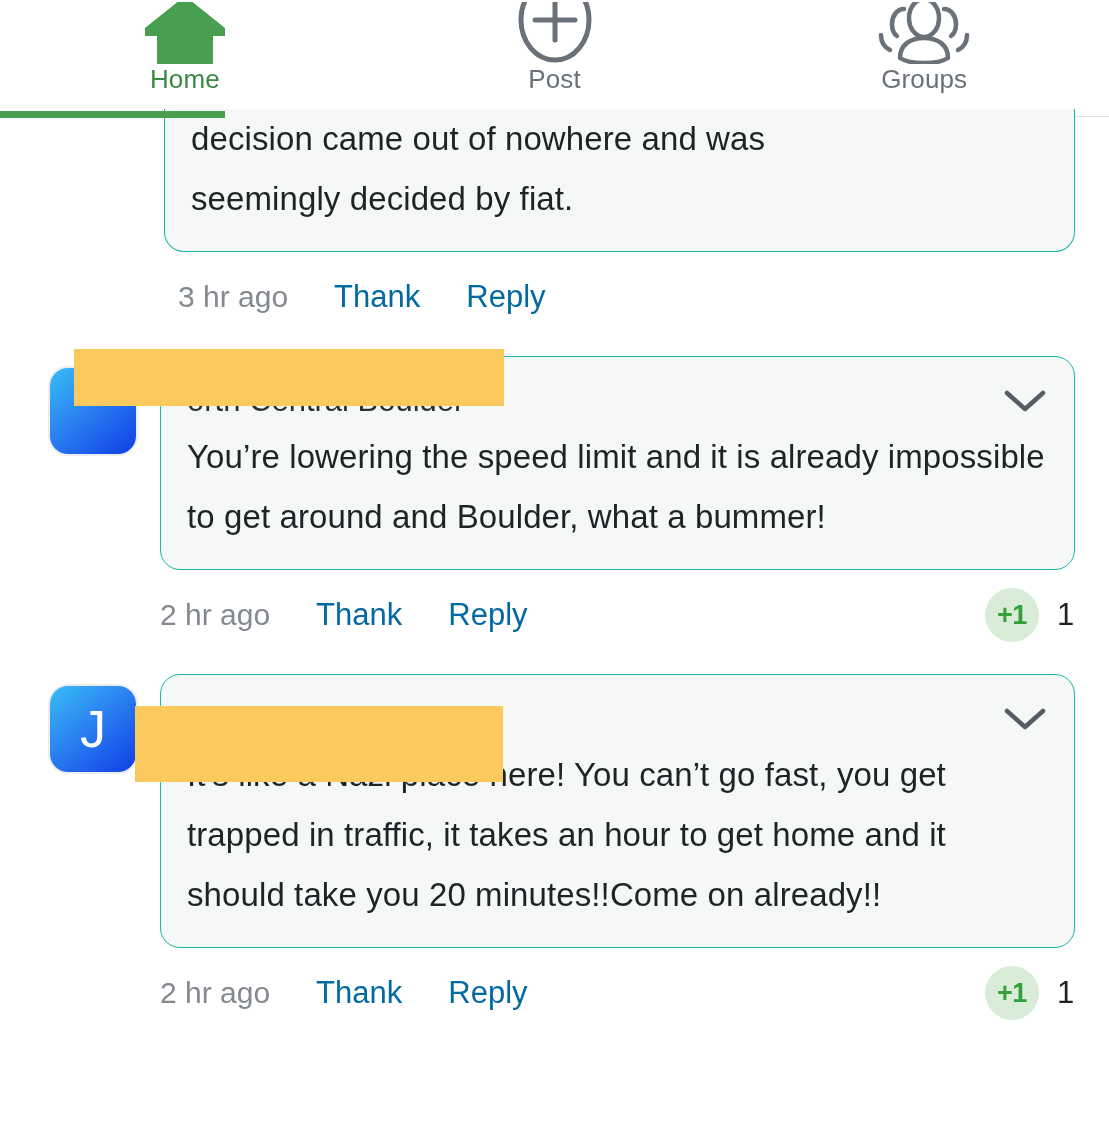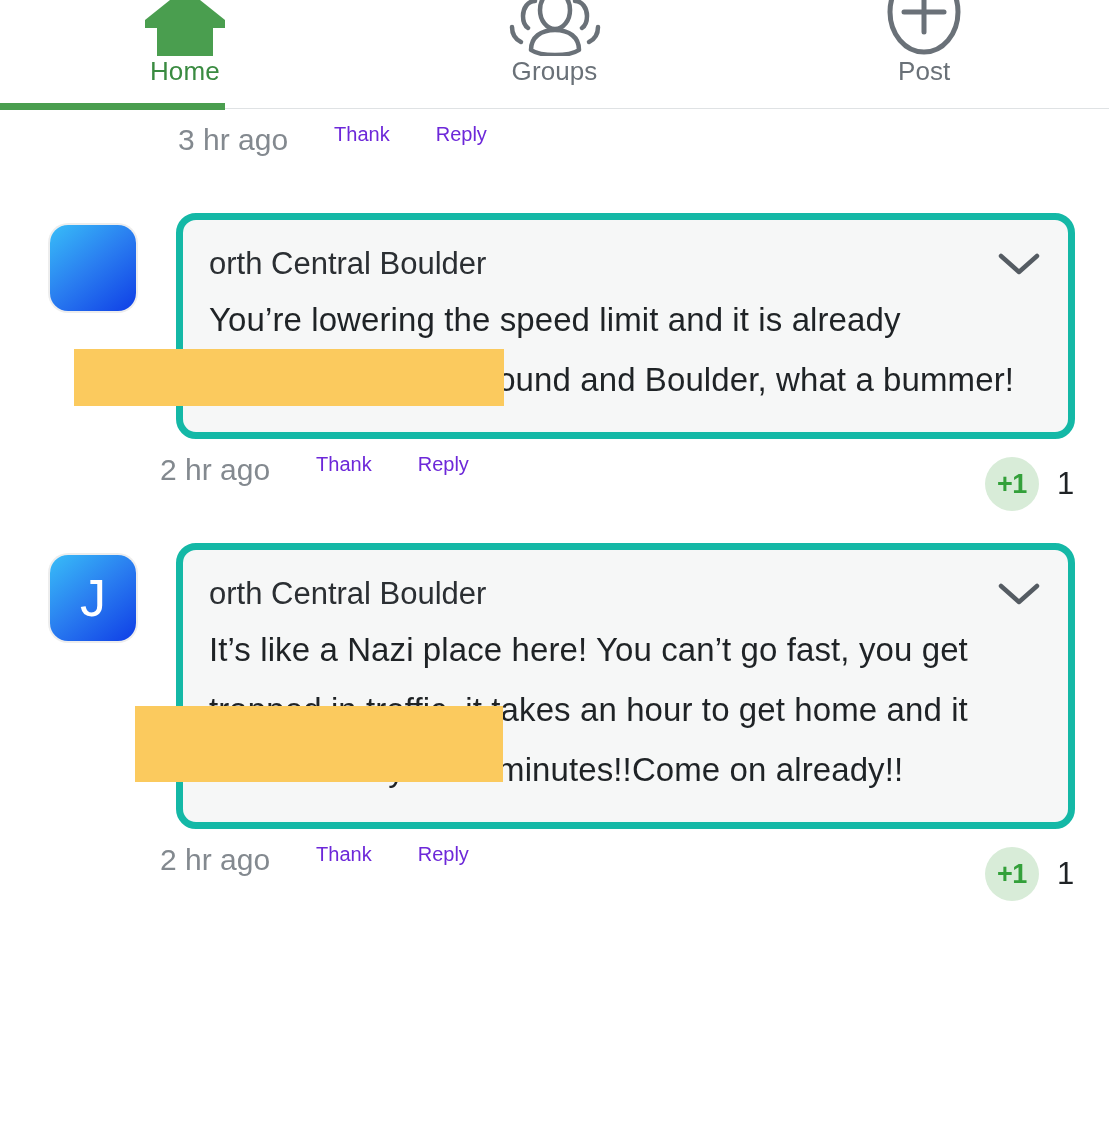--- a/index.html
+++ b/index.html
@@ -17,20 +17,21 @@
   }
 
   
   .navbar {
     position: relative;
     height: 103px;
     background: #ffffff;
     display: flex;
     align-items: flex-start;
     box-sizing: border-box;
+    margin-top: 8px;
   }
   .nav-item {
     flex: 1 1 0;
     display: flex;
     flex-direction: column;
     align-items: center;
     justify-content: flex-start;
     height: 103px;
     cursor: pointer;
     position: relative;
@@ -121,23 +122,23 @@
     font-size: 52px;
     font-weight: 400;
     margin-top: 12px;
     position: relative;
     z-index: 1;
   }
 
   .bubble {
     flex: 1;
     background: #f6f7f7;
-    border: 7px solid #14b8a6;
+    border: 1px solid #14b8a6;
     border-radius: 20px;
-    margin-left: 40px;
+    margin-left: 24px;
     padding: 18px 26px 22px 26px;
     box-sizing: border-box;
     position: relative;
   }
   .bubble.top-clipped {
     border-top: none;
     border-top-left-radius: 0;
     border-top-right-radius: 0;
     padding-top: 0;
     margin-left: 0;
@@ -168,30 +169,31 @@
     font-size: 33px;
     line-height: 60px;
     color: #1f2326;
     letter-spacing: 0.1px;
     word-wrap: break-word;
     white-space: pre-wrap;
   }
 
   .meta-row {
     display: flex;
+    align-items: center;
     margin: 14px 0 0 14px;
     height: 62px;
   }
   .meta-time {
     font-size: 30px;
     color: #83898f;
   }
   .meta-action {
-    font-size: 20px;
-    color: #6d28d9;
+    font-size: 31px;
+    color: #0369a1;
     margin-left: 46px;
     cursor: pointer;
   }
   .meta-spacer { flex: 1; }
   .plus-one {
     display: flex;
     align-items: center;
     cursor: pointer;
   }
   .plus-badge {
@@ -227,58 +229,64 @@
 
 <div class="navbar">
 
   <div class="nav-item active">
     <div class="nav-icon">
       <svg width="92" height="62" viewBox="0 0 92 62">
         <path d="M46 -6 L6 26 L6 34 L18 34 L18 62 L74 62 L74 34 L86 34 L86 26 Z" fill="#4a9e4f"></path>
       </svg>
     </div>
     <div class="nav-label">Home</div>
+  </div>
+
+  <div class="nav-item">
+    <div class="nav-icon">
+      <svg width="84" height="62" viewBox="0 0 84 62">
+        <ellipse cx="42" cy="18" rx="34" ry="40" fill="none" stroke="#6a7178" stroke-width="5"></ellipse>
+        <line x1="42" y1="-2" x2="42" y2="38" stroke="#6a7178" stroke-width="5" stroke-linecap="round"></line>
+        <line x1="22" y1="18" x2="62" y2="18" stroke="#6a7178" stroke-width="5" stroke-linecap="round"></line>
+      </svg>
+    </div>
+    <div class="nav-label">Post</div>
   </div>
 
   <div class="nav-item">
     <div class="nav-icon">
       <svg width="100" height="62" viewBox="0 0 100 62">
         <g fill="none" stroke="#6a7178" stroke-width="4.5" stroke-linecap="round" stroke-linejoin="round">
           <ellipse cx="50" cy="16" rx="15" ry="19"></ellipse>
           <path d="M26 56 C26 43 36 36 50 36 C64 36 74 43 74 56 C68 60 60 61 50 61 C40 61 32 60 26 56 Z"></path>
           <path d="M30 7 C23 7 18 14 18 22 C18 27 20 32 23 34"></path>
           <path d="M16 48 C10 45 7 40 7 33"></path>
           <path d="M70 7 C77 7 82 14 82 22 C82 27 80 32 77 34"></path>
           <path d="M84 48 C90 45 93 40 93 33"></path>
         </g>
       </svg>
     </div>
     <div class="nav-label">Groups</div>
   </div>
 
-  <div class="nav-item">
-    <div class="nav-icon">
-      <svg width="84" height="62" viewBox="0 0 84 62">
-        <ellipse cx="42" cy="18" rx="34" ry="40" fill="none" stroke="#6a7178" stroke-width="5"></ellipse>
-        <line x1="42" y1="-2" x2="42" y2="38" stroke="#6a7178" stroke-width="5" stroke-linecap="round"></line>
-        <line x1="22" y1="18" x2="62" y2="18" stroke="#6a7178" stroke-width="5" stroke-linecap="round"></line>
-      </svg>
-    </div>
-    <div class="nav-label">Post</div>
-  </div>
-
 
 
   <div class="nav-indicator"></div>
   <div class="nav-divider"></div>
 </div>
 
 <div class="feed">
 
   <div class="comment" style="padding-left:164px; padding-right:34px;">
+    <div class="comment-row">
+      <div class="bubble top-clipped">
+        <div class="body-text">decision came out of nowhere and was
+seemingly decided by fiat.</div>
+      </div>
+    </div>
     <div class="meta-row" style="margin-left:14px;">
       <span class="meta-time">3 hr ago</span>
       <span class="meta-action">Thank</span>
       <span class="meta-action">Reply</span>
       <span class="meta-spacer"></span>
     </div>
   </div>
 
   <div class="comment" style="margin-top:28px;">
     <div class="comment-row">

